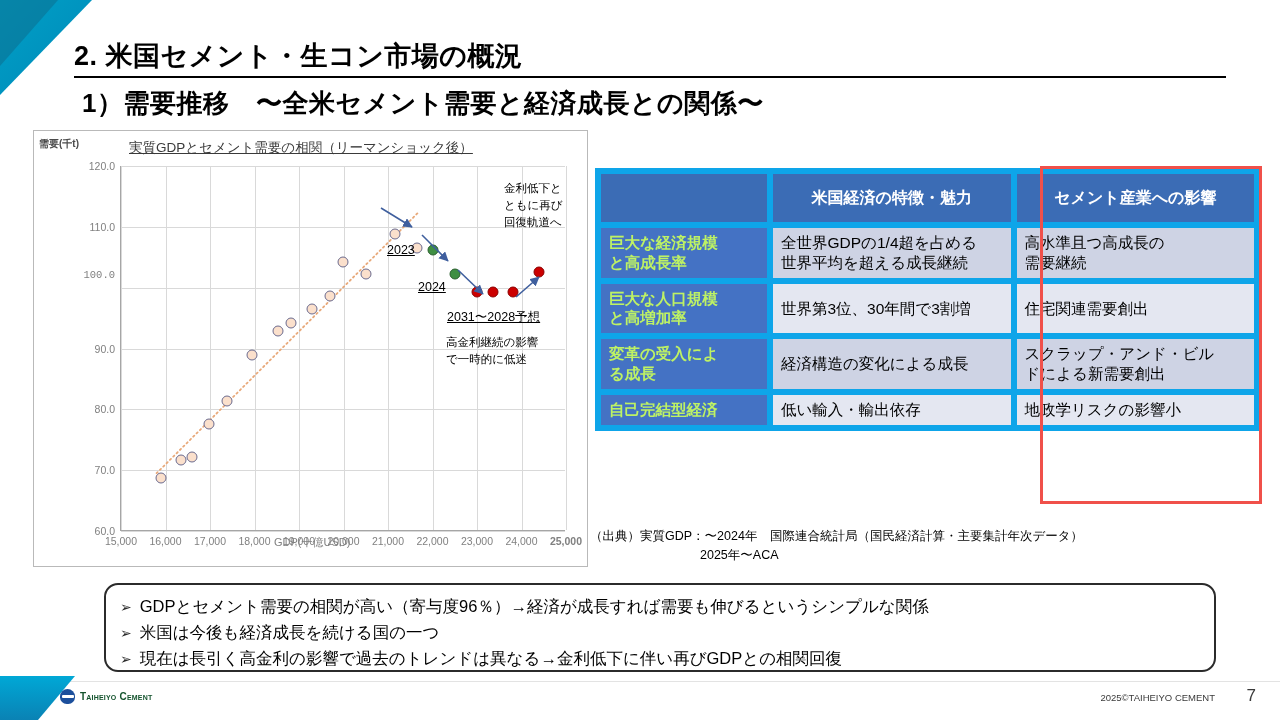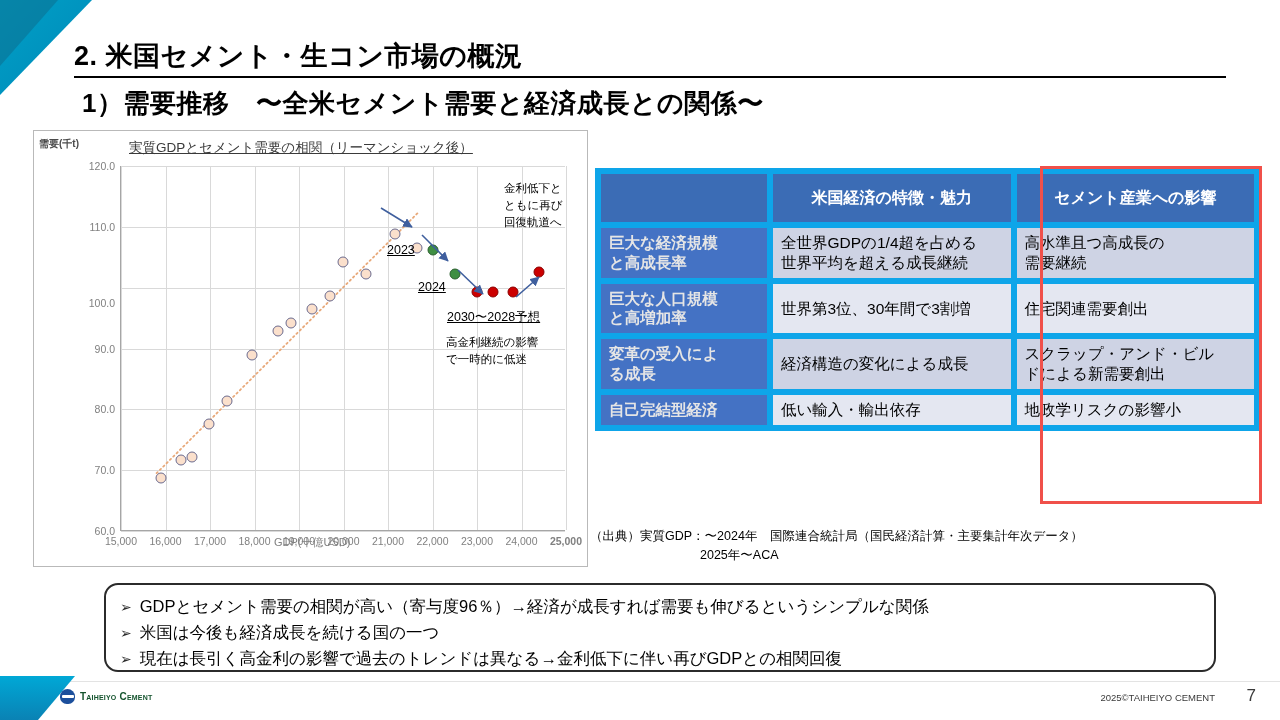--- a/index.html
+++ b/index.html
@@ -47,21 +47,21 @@
   .ann{position:absolute;font-size:11.5px;color:#000;line-height:1.32;white-space:nowrap;}
   .ann.u{text-decoration:underline;font-size:12.5px;}
 
   
   .tbl{position:absolute;left:595px;top:168px;width:665px;border-collapse:collapse;
     table-layout:fixed;}
   .tbl th,.tbl td{border:6px solid #0ea5e9;padding:5px 8px;vertical-align:middle;
     font-size:15.5px;line-height:1.28;}
   .tbl thead th{background:#3b6cb5;color:#fff;font-weight:700;text-align:center;
     font-size:16px;height:38px;}
-  .c1{width:150px;background:#4472c4;color:#e5e5e5;font-weight:700;}
+  .c1{width:150px;background:#4472c4;color:#bef264;font-weight:700;}
   .c2{width:280px;color:#000;}
   .c3{width:235px;color:#000;}
   tr.odd .c2,tr.odd .c3{background:#ced3e4;}
   tr.even .c2,tr.even .c3{background:#e4e7f1;}
   .redbox{position:absolute;left:1040px;top:166px;width:222px;height:338px;
     border:3px solid #f0504a;box-sizing:border-box;pointer-events:none;}
 
   
   .src{position:absolute;left:590px;top:527px;font-size:12.5px;color:#000;line-height:1.5;}
   .src .l2{display:block;padding-left:110px;}
@@ -104,21 +104,21 @@
   <div class="plot" id="plot">
       <div class="gl-h" style="top: 365px;"></div>
       <div class="ytick" style="top: 365px;">60.0</div>
       <div class="gl-h" style="top: 304.167px;"></div>
       <div class="ytick" style="top: 304.167px;">70.0</div>
       <div class="gl-h" style="top: 243.333px;"></div>
       <div class="ytick" style="top: 243.333px; padding-left: 19px;">80.0</div>
       <div class="gl-h" style="top: 182.5px;"></div>
       <div class="ytick" style="top: 182.5px;">90.0</div>
       <div class="gl-h" style="top: 121.667px;"></div>
-      <div class="ytick" style="top: 137px;">100.0</div>
+      <div class="ytick" style="top: 109px; font-family: Liberation Mono, monospace;">100.0</div>
       <div class="gl-h" style="top: 60.8333px;"></div>
       <div class="ytick" style="top: 60.8333px;">110.0</div>
       <div class="gl-h" style="top: 0px;"></div>
       <div class="ytick" style="top: 0px;">120.0</div>
       <div class="gl-v" style="left: 0px;"></div>
       <div class="xtick" style="left: 0px;">15,000</div>
       <div class="gl-v" style="left: 44.5px;"></div>
       <div class="xtick" style="left: 44.5px;">16,000</div>
       <div class="gl-v" style="left: 89px;"></div>
       <div class="xtick" style="left: 89px;">17,000</div>
@@ -159,21 +159,21 @@
       <div class="pt g" style="left: 333.75px; top: 107.675px;"></div>
       <div class="pt r" style="left: 356px; top: 125.925px;"></div>
       <div class="pt r" style="left: 371.575px; top: 125.925px;"></div>
       <div class="pt r" style="left: 391.6px; top: 125.925px;"></div>
       <div class="pt r" style="left: 418.3px; top: 106.458px;"></div>
     </div>
   <div class="xaxis-cap">GDP(十億USD)</div>
 
   <div class="ann u" style="left:353px;top:111px;">2023</div>
   <div class="ann u" style="left:384px;top:148px;">2024</div>
-  <div class="ann u" style="left:413px;top:178px;">2030〜2028予想</div>
+  <div class="ann u" style="left:413px;top:178px;">2031〜2028予想</div>
   <div class="ann" style="left:470px;top:50px;font-family:Liberation Mono, monospace;">金利低下と</div>
   <div class="ann" style="left:470px;top:67px;">ともに再び</div>
   <div class="ann" style="left:470px;top:84px;">回復軌道へ</div>
   <div class="ann" style="left:412px;top:204px;">高金利継続の影響</div>
   <div class="ann" style="left:412px;top:221px;">で一時的に低迷</div>
 
   <svg style="position:absolute;left:0;top:0;width:555px;height:437px;pointer-events:none;">
     <defs>
       <marker id="ah" markerWidth="7" markerHeight="7" refX="5.5" refY="3" orient="auto">
         <path d="M0,0 L6,3 L0,6 z" fill="#3f5f9e"></path>

